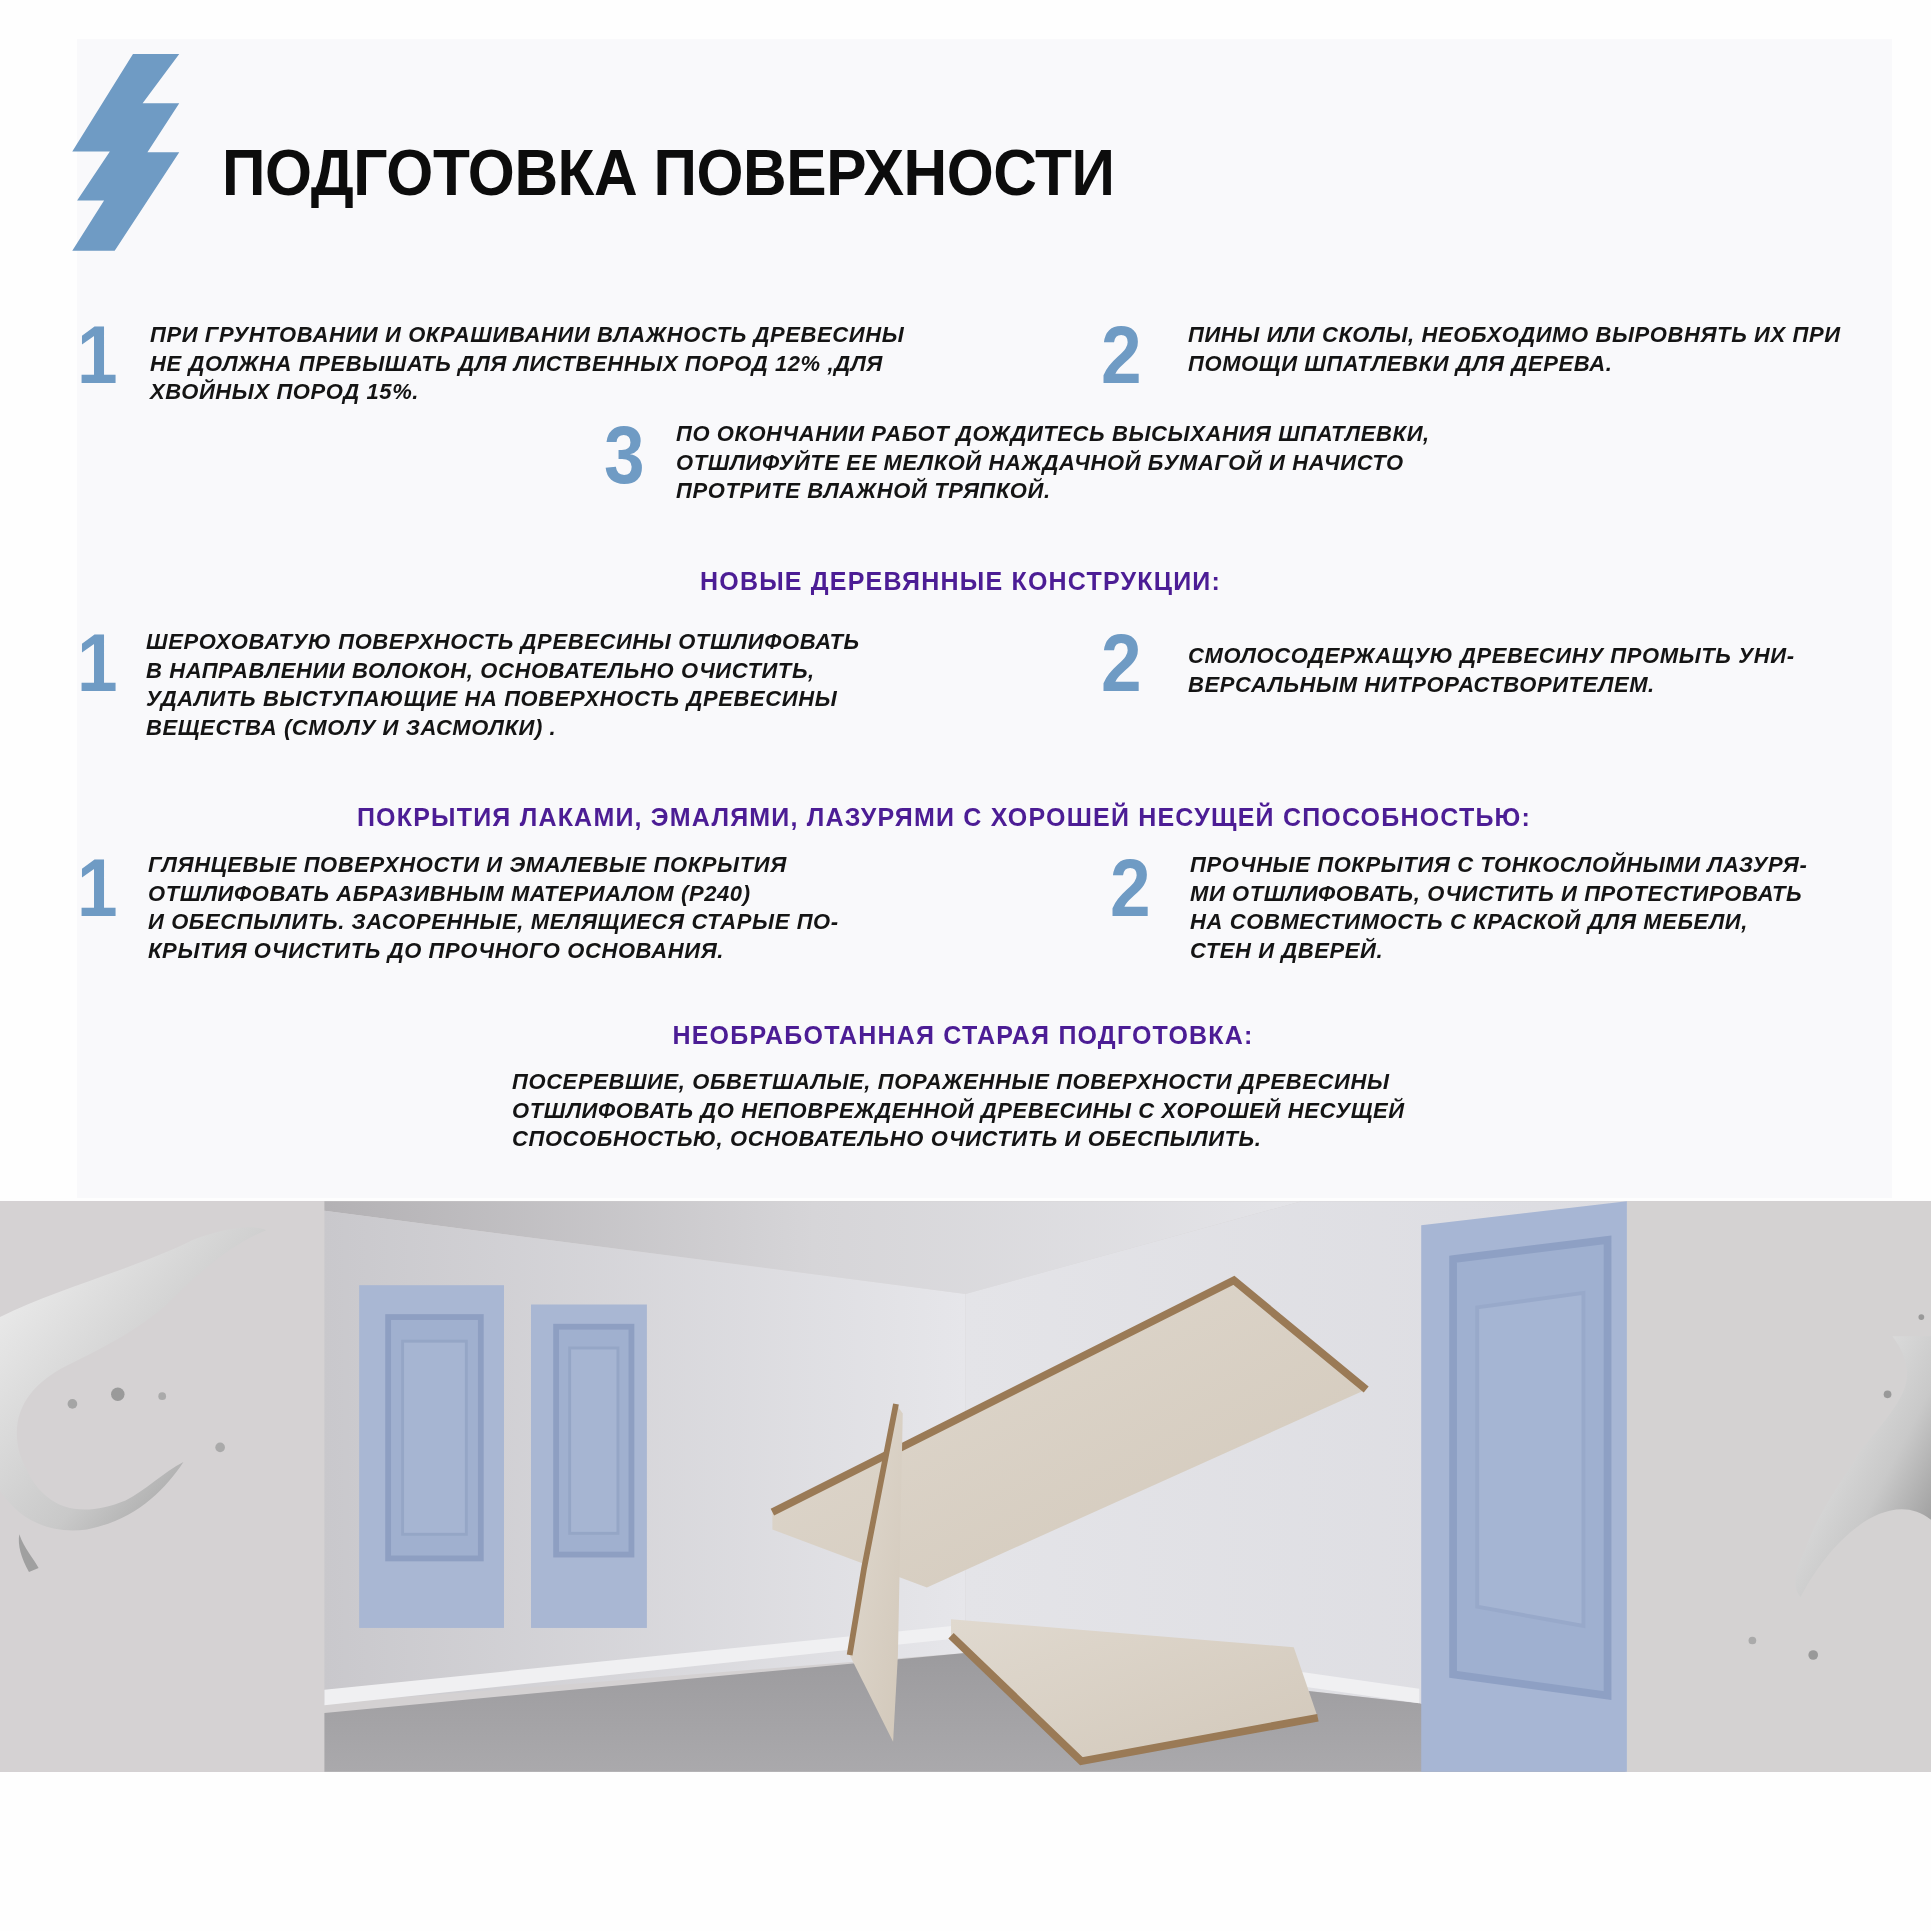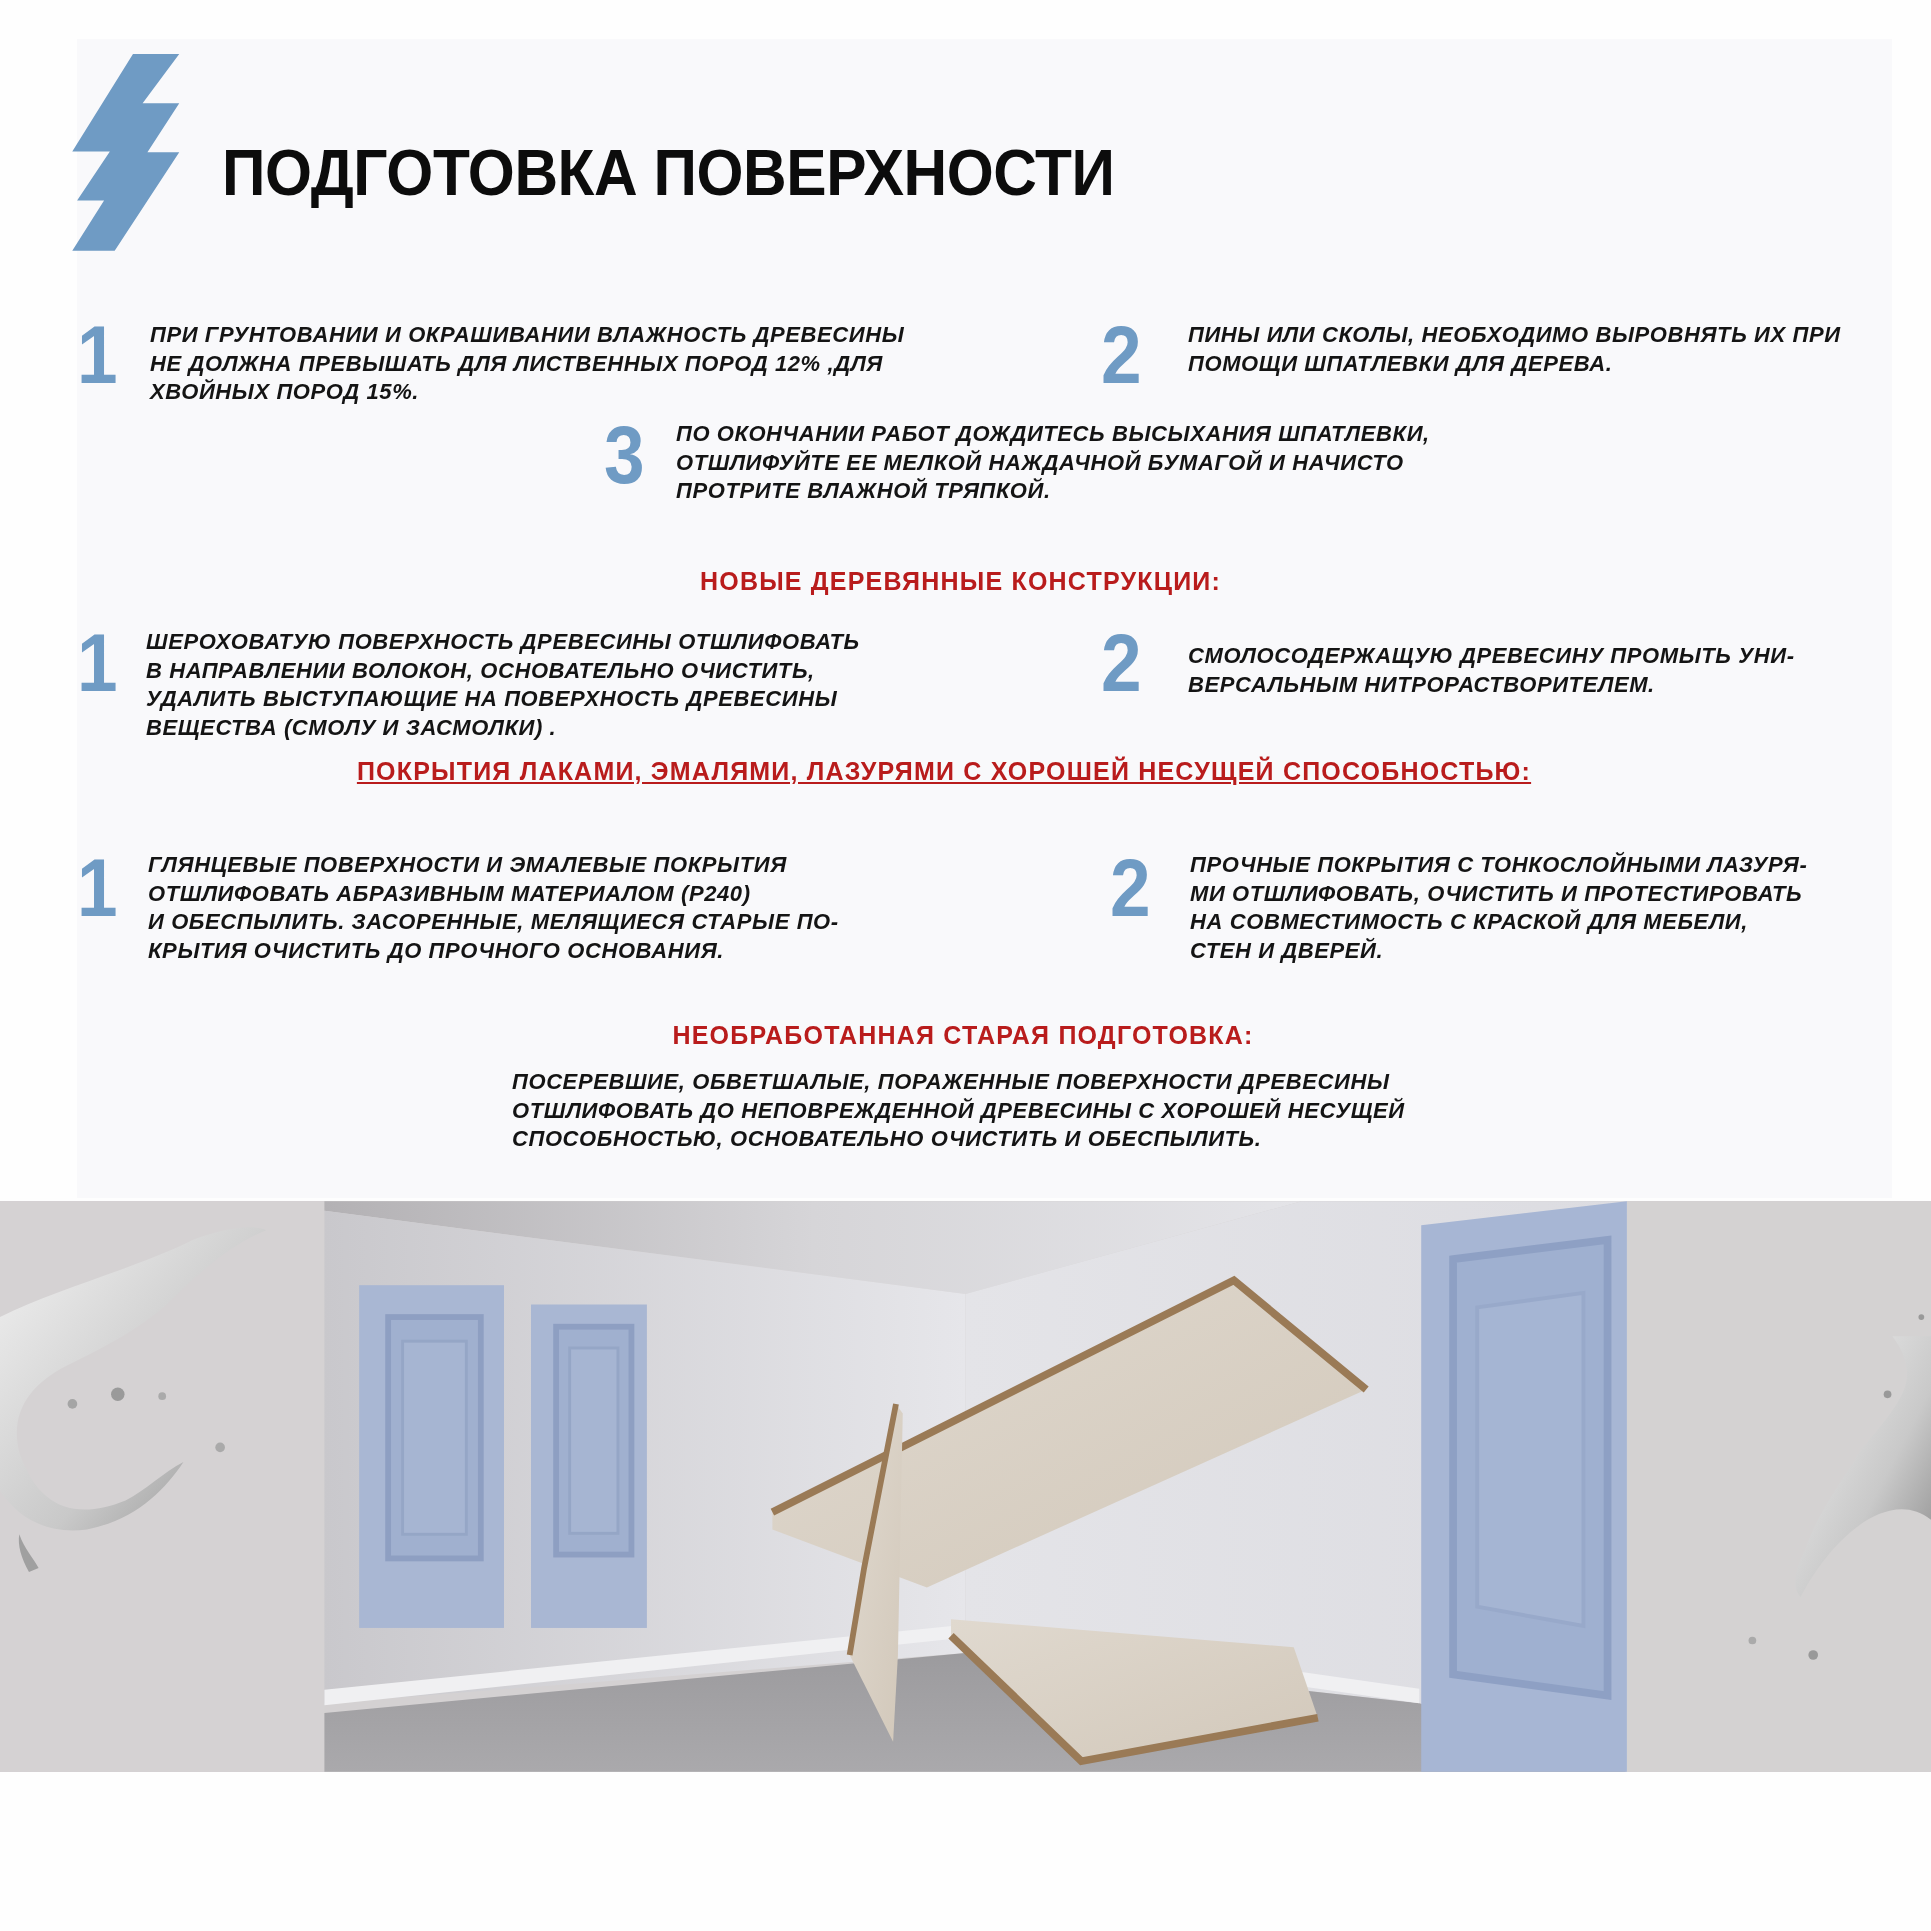--- a/index.html
+++ b/index.html
@@ -7,21 +7,21 @@
          font-family:"Liberation Sans", sans-serif; color:#111; }
   .bg-panel { position:absolute; left:77px; top:39px; width:1815px; height:1159px; background:#f9f9fb; }
   .abs { position:absolute; }
   .title { left:222px; top:135px; font-size:65px; font-weight:bold; letter-spacing:-0.5px;
            transform:scaleX(0.93); transform-origin:left top; white-space:nowrap; color:#0c0c0c; }
   .num { position:absolute; font-family:"Liberation Sans", sans-serif; font-weight:bold; font-size:81px;
          line-height:81px; color:#6f9bc4; transform:scaleX(0.9); transform-origin:left top; }
   .txt { position:absolute; font-size:22px; font-weight:bold; line-height:28.5px; letter-spacing:0.6px;
          white-space:nowrap; color:#141414; text-transform:uppercase; }
   .txt div { white-space:nowrap;font-style:italic; }
-  .heading { position:absolute; font-size:25px; font-weight:bold; letter-spacing:1.2px; white-space:nowrap; color:#b91c1c;
+  .heading { position:absolute; font-size:25px; font-weight:bold; letter-spacing:1.2px; white-space:nowrap; color:#4c1d95;
              text-align:center; }
   
   .illus { position:absolute; left:0; top:1201px; width:1931px; height:571px; background:#d4d1d2; overflow:hidden; }
   .illus svg { position:absolute; left:0; top:0; }
 </style>
 </head>
 <body>
 
 <div class="bg-panel"></div>
 
@@ -59,21 +59,21 @@
   <div>УДАЛИТЬ ВЫСТУПАЮЩИЕ НА ПОВЕРХНОСТЬ ДРЕВЕСИНЫ</div>
   <div>ВЕЩЕСТВА (СМОЛУ И ЗАСМОЛКИ) .</div>
 </div>
 
 <div class="num" style="left:1101px;top:623px;">2</div>
 <div class="txt" style="left:1188px;top:628px;margin-top:14px;">
   <div>СМОЛОСОДЕРЖАЩУЮ ДРЕВЕСИНУ ПРОМЫТЬ УНИ-</div>
   <div>ВЕРСАЛЬНЫМ НИТРОРАСТВОРИТЕЛЕМ.</div>
 </div>
 
-<div class="heading" style="left:0;width:1888px;top:757px;text-decoration:underline;">ПОКРЫТИЯ ЛАКАМИ, ЭМАЛЯМИ, ЛАЗУРЯМИ С ХОРОШЕЙ НЕСУЩЕЙ СПОСОБНОСТЬЮ:</div>
+<div class="heading" style="left:0;width:1888px;top:803px;">ПОКРЫТИЯ ЛАКАМИ, ЭМАЛЯМИ, ЛАЗУРЯМИ С ХОРОШЕЙ НЕСУЩЕЙ СПОСОБНОСТЬЮ:</div>
 
 <div class="num" style="left:77px;top:848px;">1</div>
 <div class="txt" style="left:148px;top:851px;">
   <div>ГЛЯНЦЕВЫЕ ПОВЕРХНОСТИ И ЭМАЛЕВЫЕ ПОКРЫТИЯ</div>
   <div>ОТШЛИФОВАТЬ АБРАЗИВНЫМ МАТЕРИАЛОМ (Р240)</div>
   <div>И ОБЕСПЫЛИТЬ. ЗАСОРЕННЫЕ, МЕЛЯЩИЕСЯ СТАРЫЕ ПО-</div>
   <div>КРЫТИЯ ОЧИСТИТЬ ДО ПРОЧНОГО ОСНОВАНИЯ.</div>
 </div>
 
 <div class="num" style="left:1110px;top:848px;">2</div>

